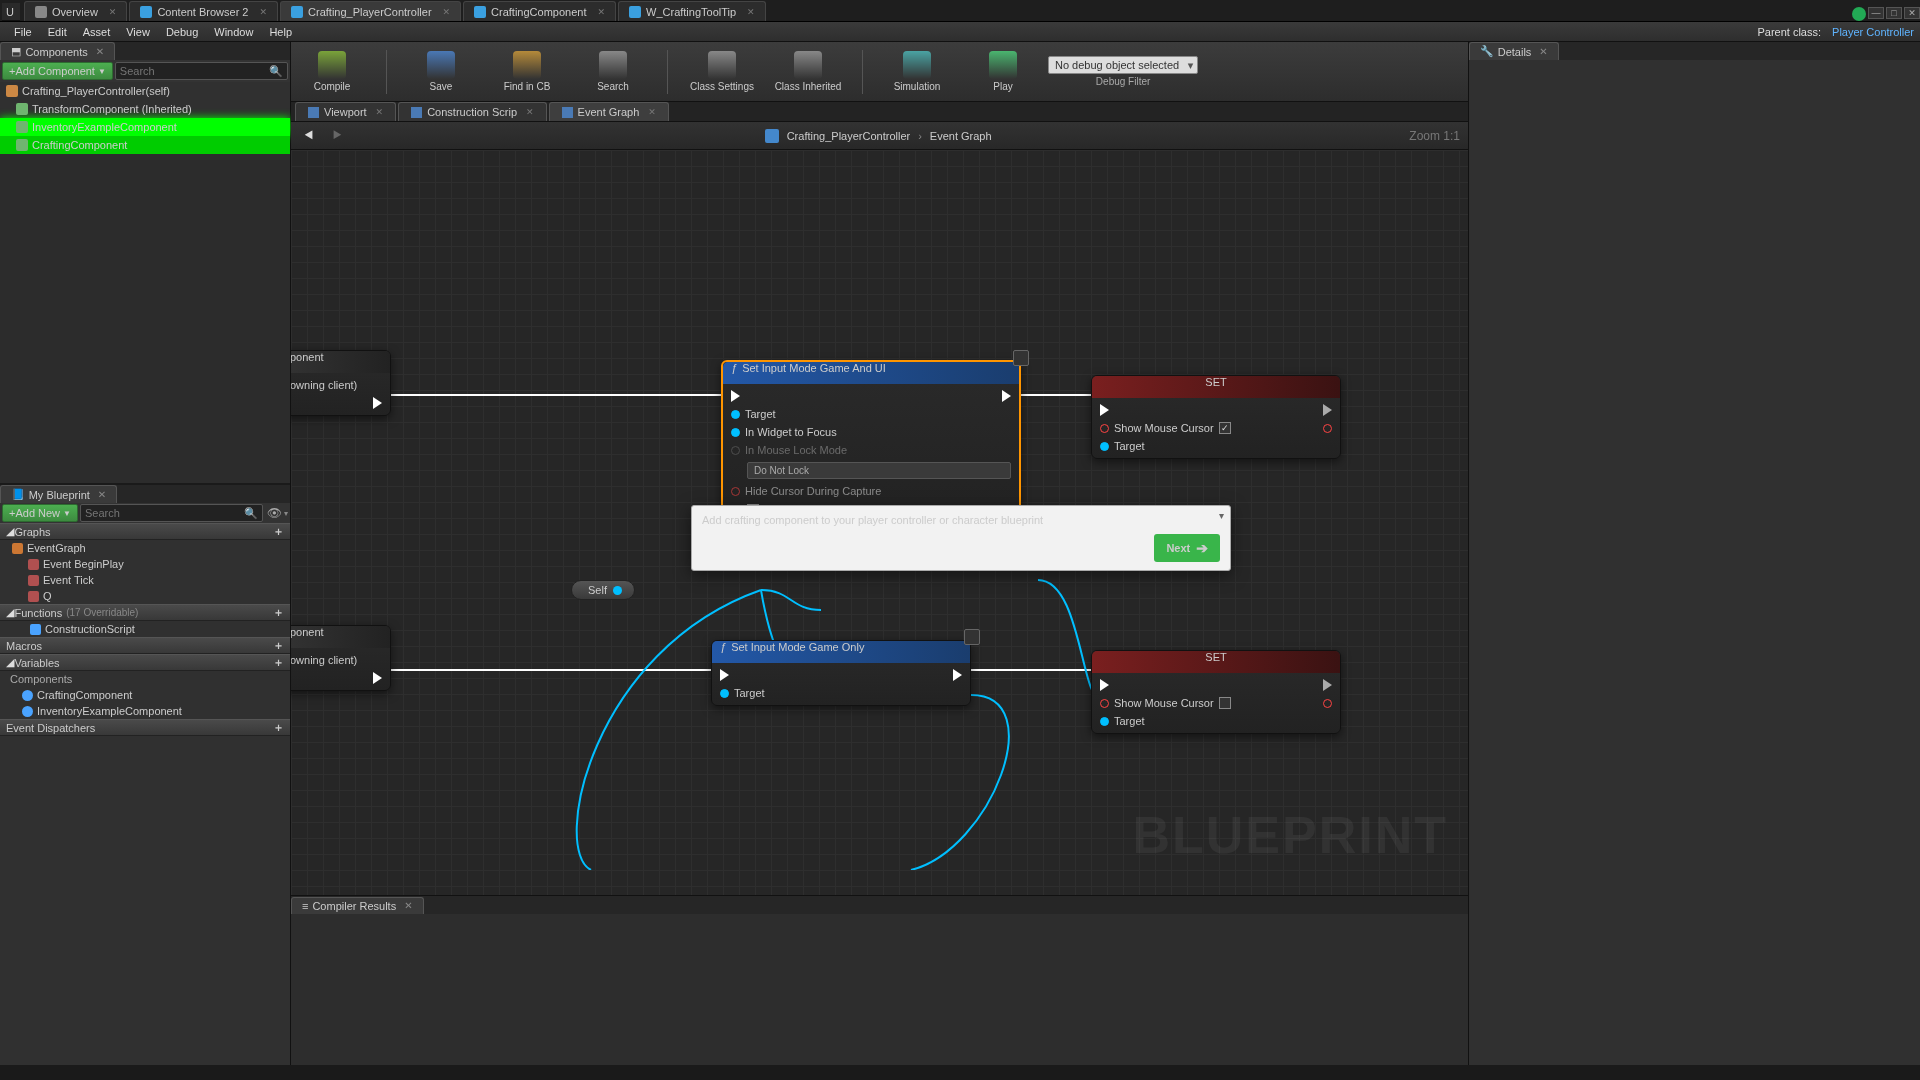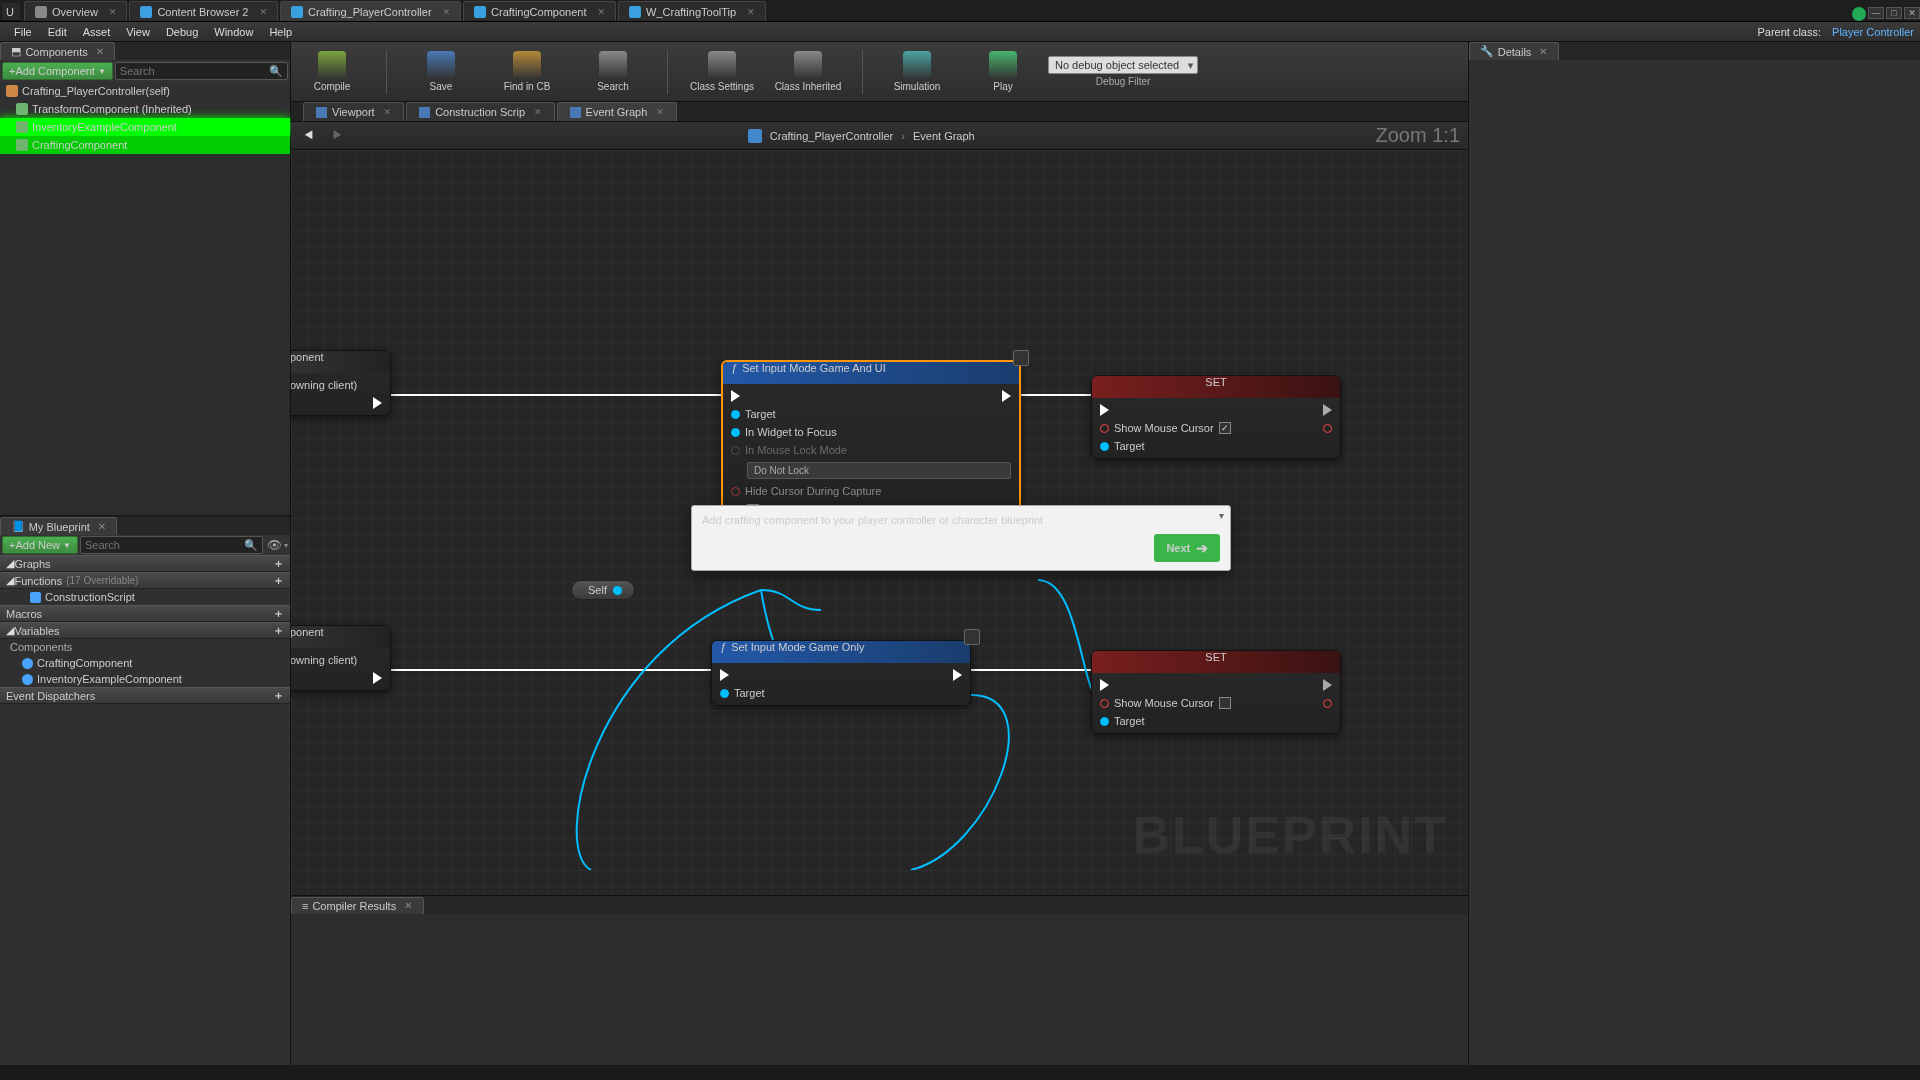--- a/index.html
+++ b/index.html
@@ -51,30 +51,30 @@
 .toolbar{height:60px;background:linear-gradient(#3c3c3c,#2d2d2d);display:flex;align-items:center;padding:0 6px;gap:2px;border-bottom:1px solid #111}
 .tbtn{width:70px;height:54px;display:flex;flex-direction:column;align-items:center;justify-content:center;gap:2px;border-radius:3px}
 .tbtn .tico{width:28px;height:28px;border-radius:4px}
 .tbtn .tlbl{font-size:10px;color:#ccc}
 .tsep{width:1px;height:44px;background:#555;margin:0 3px}
 .debug-sel{display:flex;flex-direction:column;gap:2px;margin-left:8px}
 .debug-sel .combo{background:#ddd;color:#333;border:1px solid #888;padding:2px 18px 2px 6px;font-size:11px;border-radius:2px;position:relative}
 .debug-sel .combo::after{content:"▾";position:absolute;right:4px;color:#555}
 .debug-sel .lbl{font-size:10px;color:#aaa;text-align:center}
 
-.subtabs{height:20px;background:#232323;display:flex;align-items:flex-end;padding-left:12px;border-bottom:1px solid #111}
+.subtabs{height:20px;background:#232323;display:flex;align-items:flex-end;padding-left:4px;border-bottom:1px solid #111}
 .stab{padding:3px 12px;background:#333;border:1px solid #555;border-bottom:none;border-radius:3px 3px 0 0;margin-right:2px;display:flex;align-items:center;gap:5px;font-size:11px}
 .stab.active{background:#3e3e3e}
 .stab .sico{width:11px;height:11px}
 
 .navbar{height:28px;background:linear-gradient(#323232,#282828);display:flex;align-items:center;padding:0 8px;gap:8px;border-bottom:1px solid #111}
 .navarrow{width:20px;height:20px;color:#ddd;font-size:16px;display:flex;align-items:center;justify-content:center}
 .breadcrumb{flex:1;text-align:center;color:#ddd;font-size:14px;display:flex;align-items:center;justify-content:center;gap:8px}
 .breadcrumb .bico{width:14px;height:14px;background:#4488cc;border-radius:2px}
-.zoom{color:#777;font-size:20px}
+.zoom{color:#777;font-size:12px}
 
 .graph{flex:1;position:relative;background:#262626;background-image:linear-gradient(#2e2e2e 1px,transparent 1px),linear-gradient(90deg,#2e2e2e 1px,transparent 1px);background-size:16px 16px;overflow:hidden}
 .watermark{position:absolute;right:20px;bottom:30px;font-size:52px;font-weight:800;color:rgba(255,255,255,0.06);letter-spacing:2px}
 
 .node{position:absolute;background:linear-gradient(#2a2a2a,#222);border:1px solid #111;border-radius:6px;box-shadow:0 3px 10px rgba(0,0,0,0.5)}
 .node .nhdr{height:22px;border-radius:5px 5px 0 0;display:flex;padding:0 8px;gap:5px;font-size:11px;color:#fff}
 .node .nbody{padding:6px 8px;display:flex;flex-direction:column;gap:6px}
 .node .pin{display:flex;align-items:center;gap:5px;font-size:10px;color:#ccc}
 .node .pin.right{justify-content:flex-end}
 .pindot{width:9px;height:9px;border-radius:50%;border:1px solid #888}
@@ -221,20 +221,38 @@
         </div>
       <div class="search">
           <input placeholder="Search" style="">
           <span class="mag">🔍</span>
         </div>
       <span class="eye">👁</span>
         <span style="font-size:8px;color:#888">▾</span>
     </div>
 
     <div class="section-hdr">◢ <span>Graphs</span><span class="plus">＋</span></div>
+    <div id="graphs-list">
+        <div class="list-row" style="padding-left: 12px;">
+          <span class="ico" style="background:#cc7733"></span>
+          <span>EventGraph</span>
+        </div>
+        <div class="list-row" style="padding-left: 28px;">
+          <span class="ico" style="background:#b05050"></span>
+          <span>Event BeginPlay</span>
+        </div>
+        <div class="list-row" style="padding-left: 28px;">
+          <span class="ico" style="background:#b05050"></span>
+          <span>Event Tick</span>
+        </div>
+        <div class="list-row" style="padding-left: 28px;">
+          <span class="ico" style="background:#b05050"></span>
+          <span>Q</span>
+        </div>
+      </div>
 
     <div class="section-hdr">◢ <span>Functions</span><span class="dim">(17 Overridable)</span><span class="plus">＋</span></div>
     <div id="funcs-list">
         <div class="list-row">
           <span class="ico" style="background:#4aa3ff"></span>
           <span>ConstructionScript</span>
         </div>
       </div>
 
     <div class="section-hdr">

